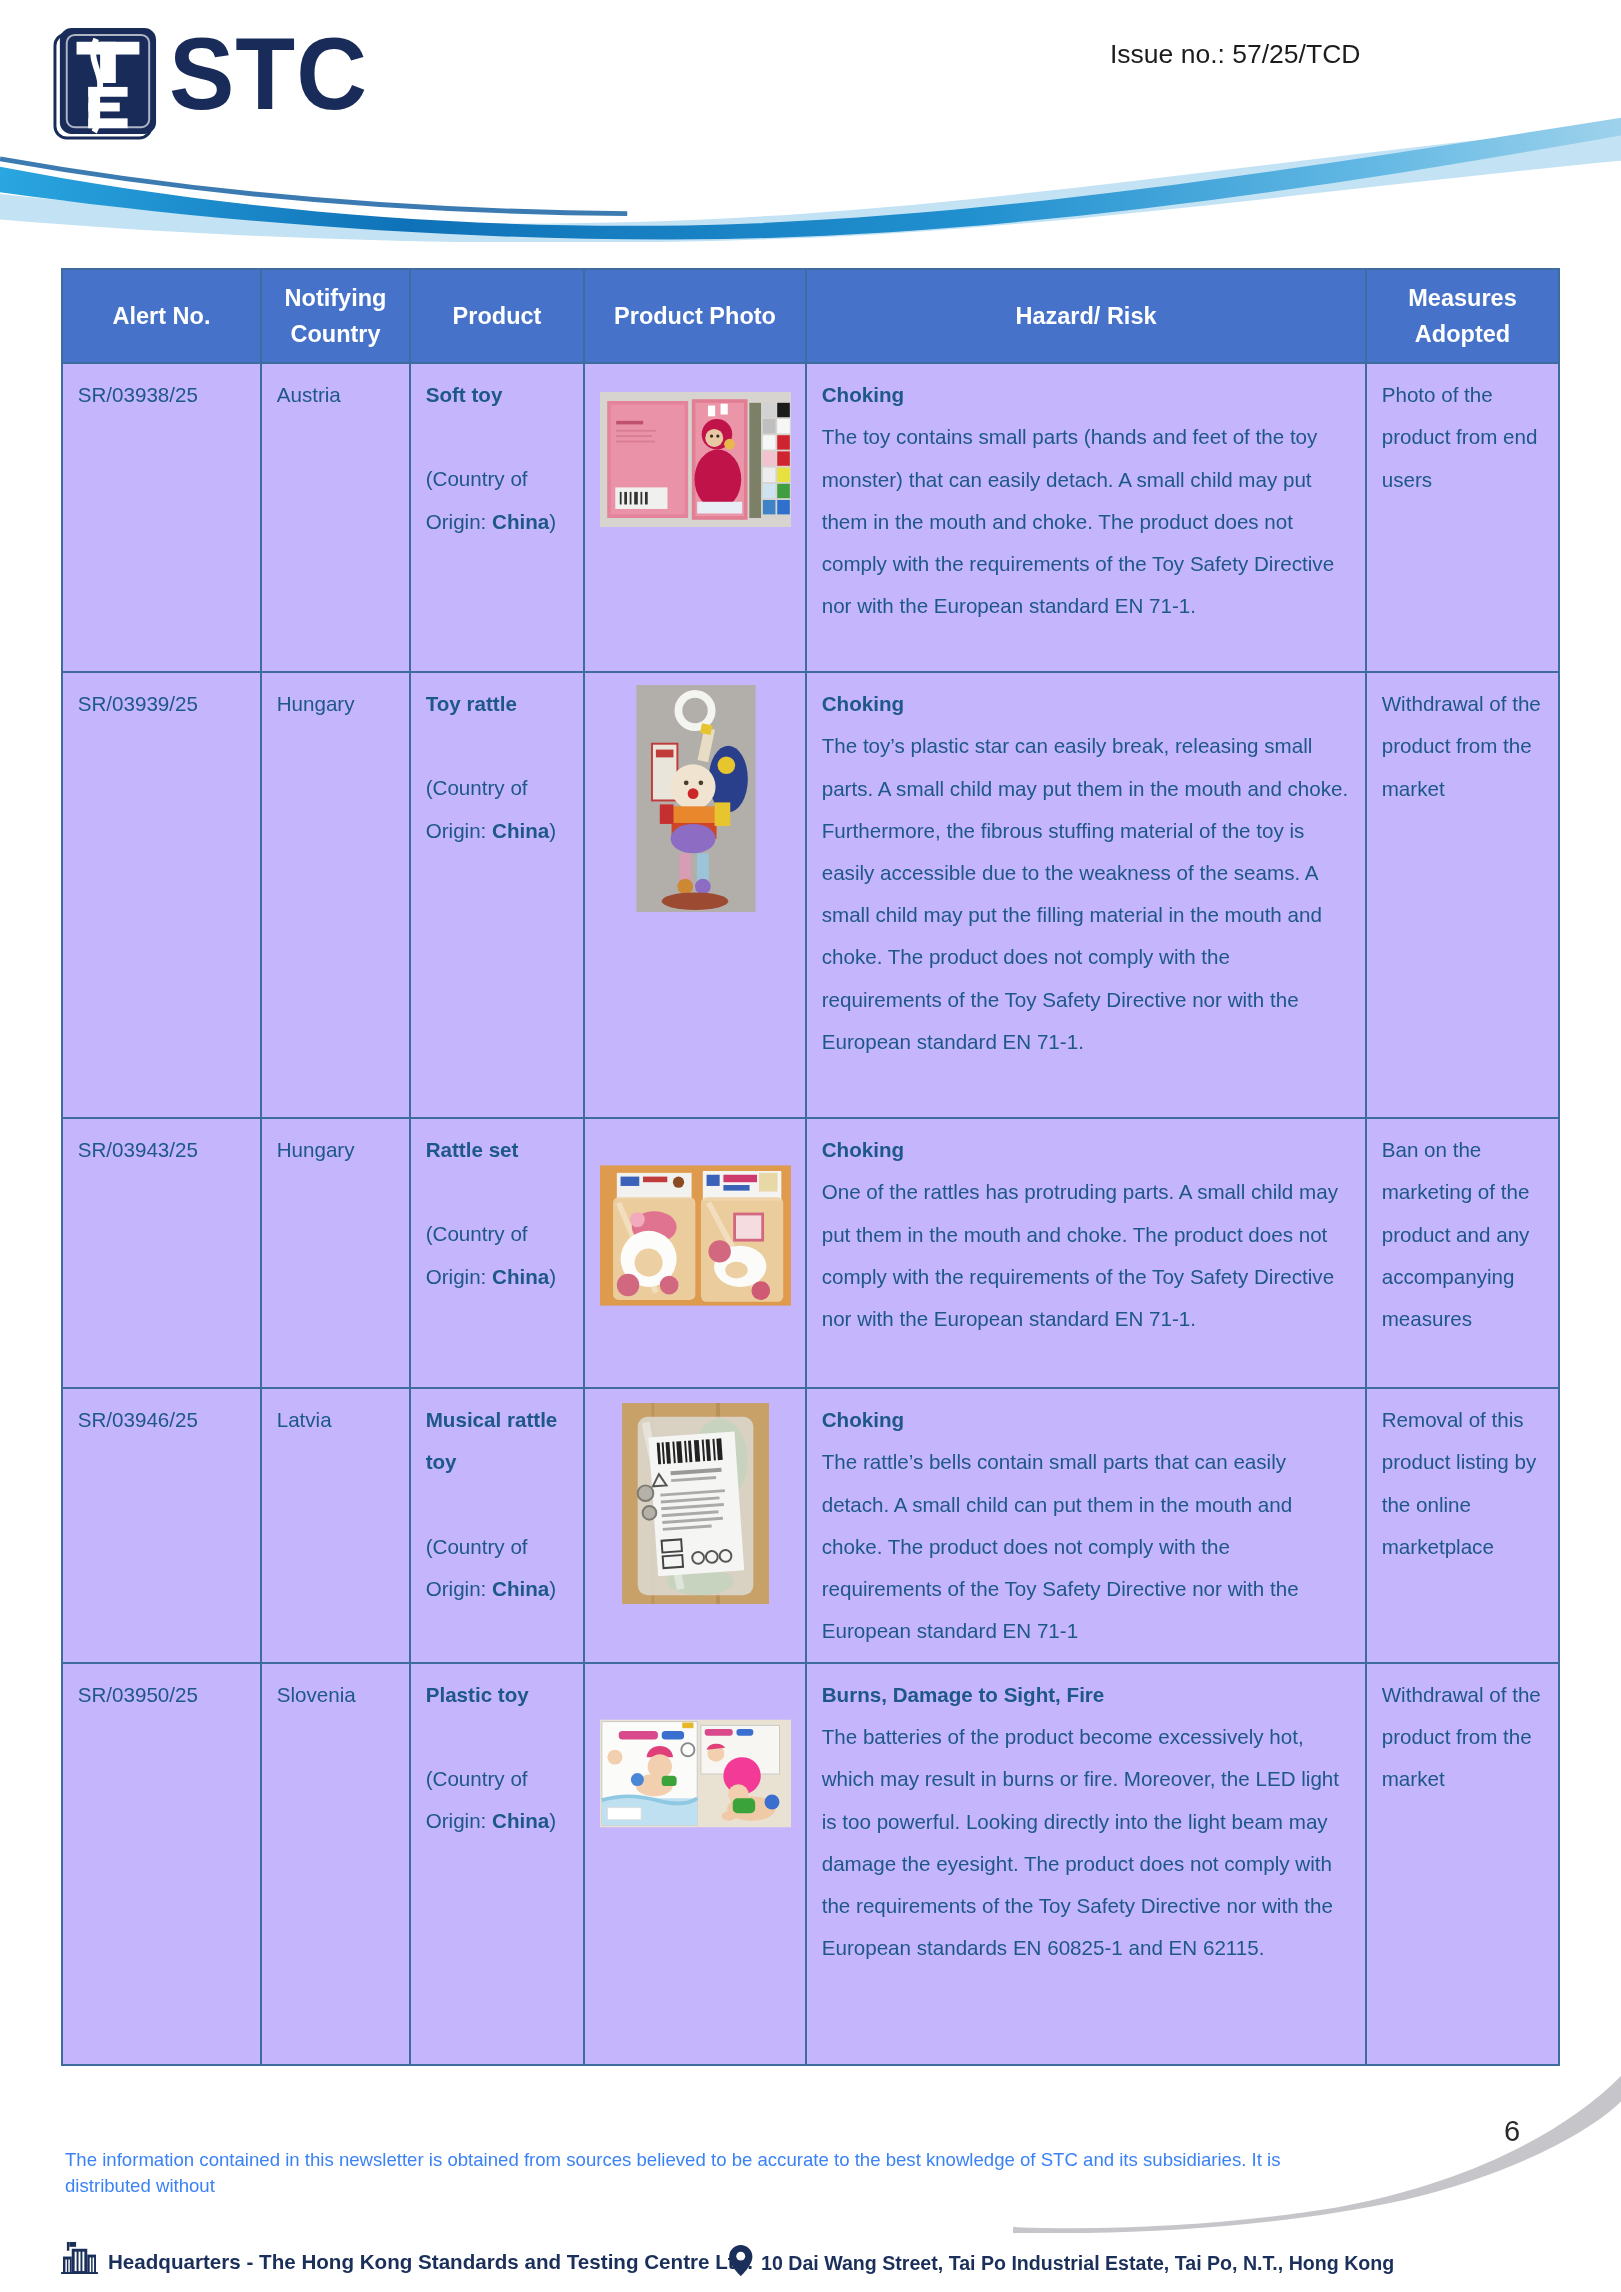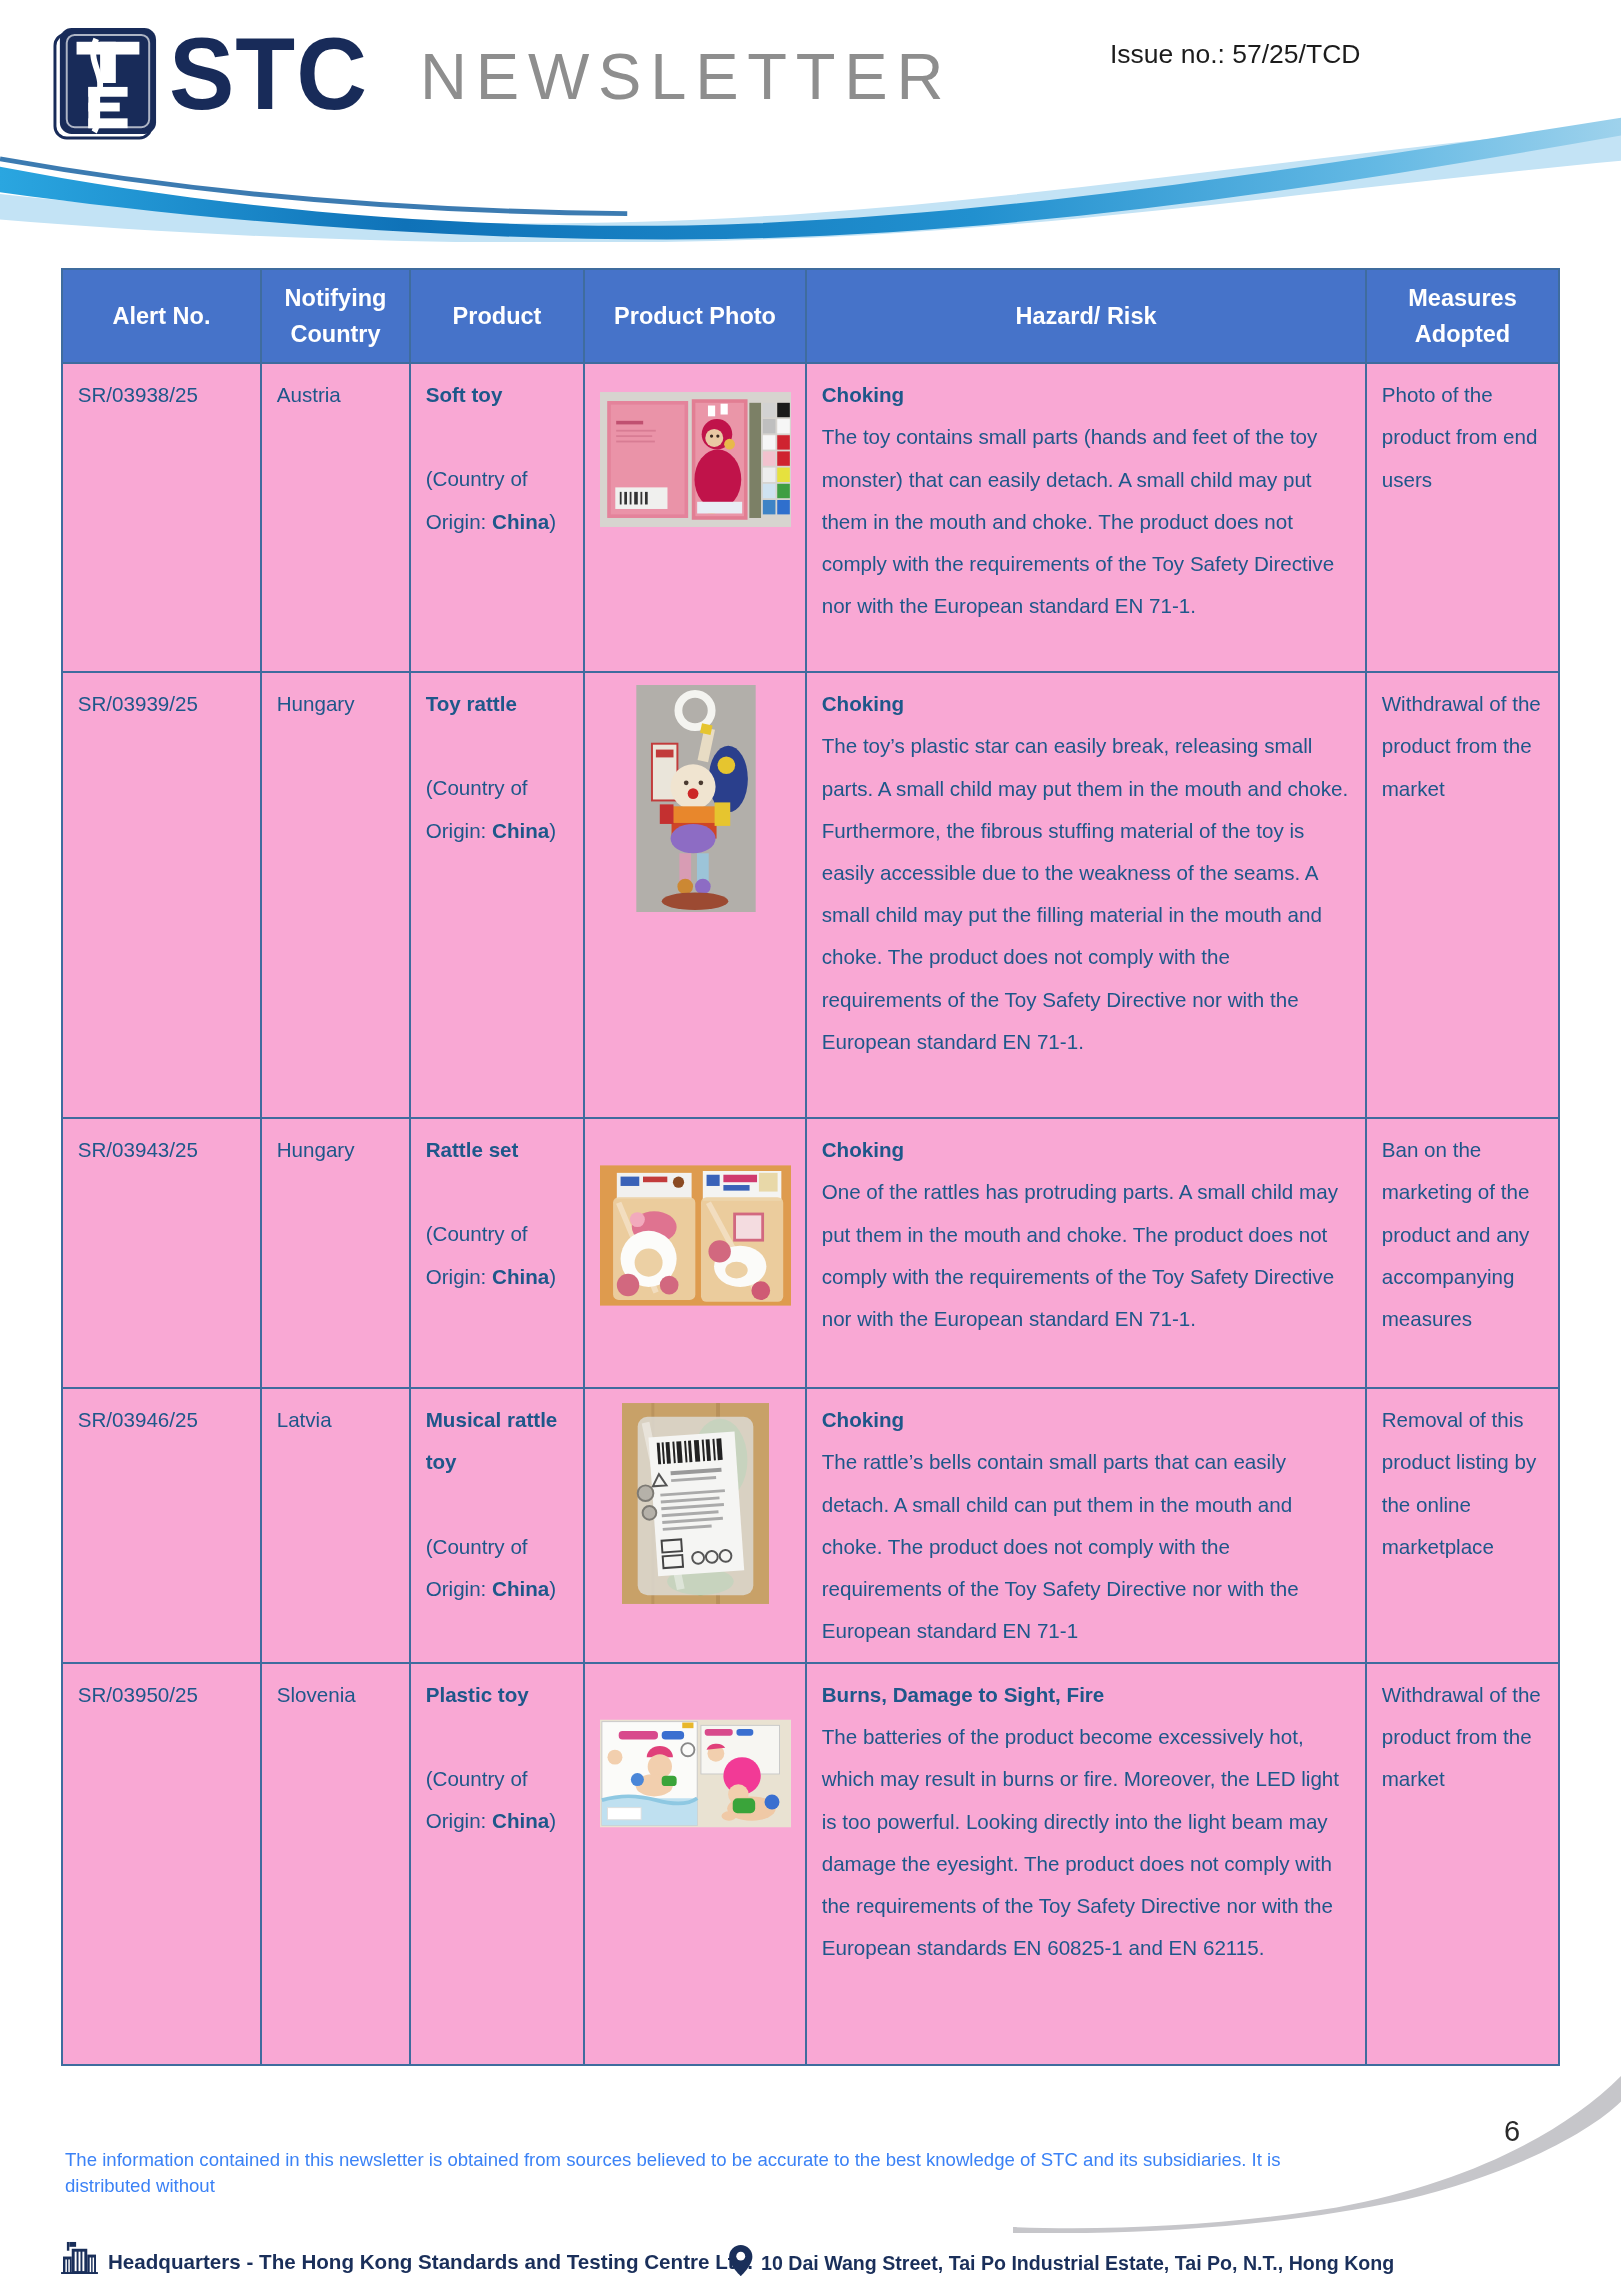--- a/index.html
+++ b/index.html
@@ -16,21 +16,21 @@
   .hdr-issue{position:absolute;left:1110px;top:39px;font-size:26.5px;color:#1c1c1c;}
   .wave{position:absolute;left:0;top:110px;width:1621px;height:132px;display:block;}
 
   
   table.recall{position:absolute;left:61px;top:268px;width:1498px;border-collapse:collapse;
                table-layout:fixed;}
   table.recall th, table.recall td{border:2px solid #3f6c9e;}
   table.recall th{background:#4673c9;color:#ffffff;font-size:23.5px;font-weight:bold;
                   text-align:center;vertical-align:middle;line-height:1.55;padding:9.8px 5.9px;}
   table.recall td{vertical-align:top;color:#1e578a;font-size:20.6px;line-height:2.05;
-                  padding:9.8px 13.7px 9.8px 14.7px;background:#f9a8d4;}
+                  padding:9.8px 13.7px 9.8px 14.7px;background:#c4b5fd;}
   td.c-alert{padding-left:15.7px;}
   td.c-country{padding-left:19.6px;}
   .pname{font-weight:bold;}
   .origin{margin-top:42px;}
   .origin b{font-weight:bold;}
   .htitle{font-weight:bold;}
   td.c-photo{padding:9.8px 3.9px;}
   .photo-wrap{display:flex;justify-content:center;}
   .pp1{padding-top:11.8px;} .pp2{padding-top:2px;} .pp3{padding-top:33px;}
   .pp4{padding-top:3.9px;}  .pp5{padding-top:43px;}
@@ -59,21 +59,20 @@
       <rect x="24" y="16" width="64" height="13" fill="#ffffff"></rect>
       <rect x="48" y="16" width="16" height="42" fill="#ffffff"></rect>
       <path d="M44,13 C33,38 56,50 45,72 C38,86 49,96 42,108" stroke="#ffffff" stroke-width="6" fill="none"></path>
       <rect x="36" y="62" width="40" height="10" fill="#ffffff"></rect>
       <rect x="36" y="62" width="12" height="42" fill="#ffffff"></rect>
       <rect x="36" y="78" width="32" height="9" fill="#ffffff"></rect>
       <rect x="36" y="94" width="40" height="10" fill="#ffffff"></rect>
     </svg>
   </div>
   <div class="hdr-stc">STC</div>
-  <div class="hdr-title">NEWSLETTER</div>
   <div class="hdr-issue">Issue no.: 57/25/TCD</div>
 
   <svg class="wave" viewBox="0 0 1654 135" preserveAspectRatio="none" aria-hidden="true">
     <defs>
       <linearGradient id="wg" x1="0" y1="0" x2="1" y2="0">
         <stop offset="0" stop-color="#2aa6e0"></stop>
         <stop offset="0.25" stop-color="#0f72b8"></stop>
         <stop offset="0.6" stop-color="#2190cf"></stop>
         <stop offset="0.85" stop-color="#64b9e4"></stop>
         <stop offset="1" stop-color="#9ed2ec"></stop>

